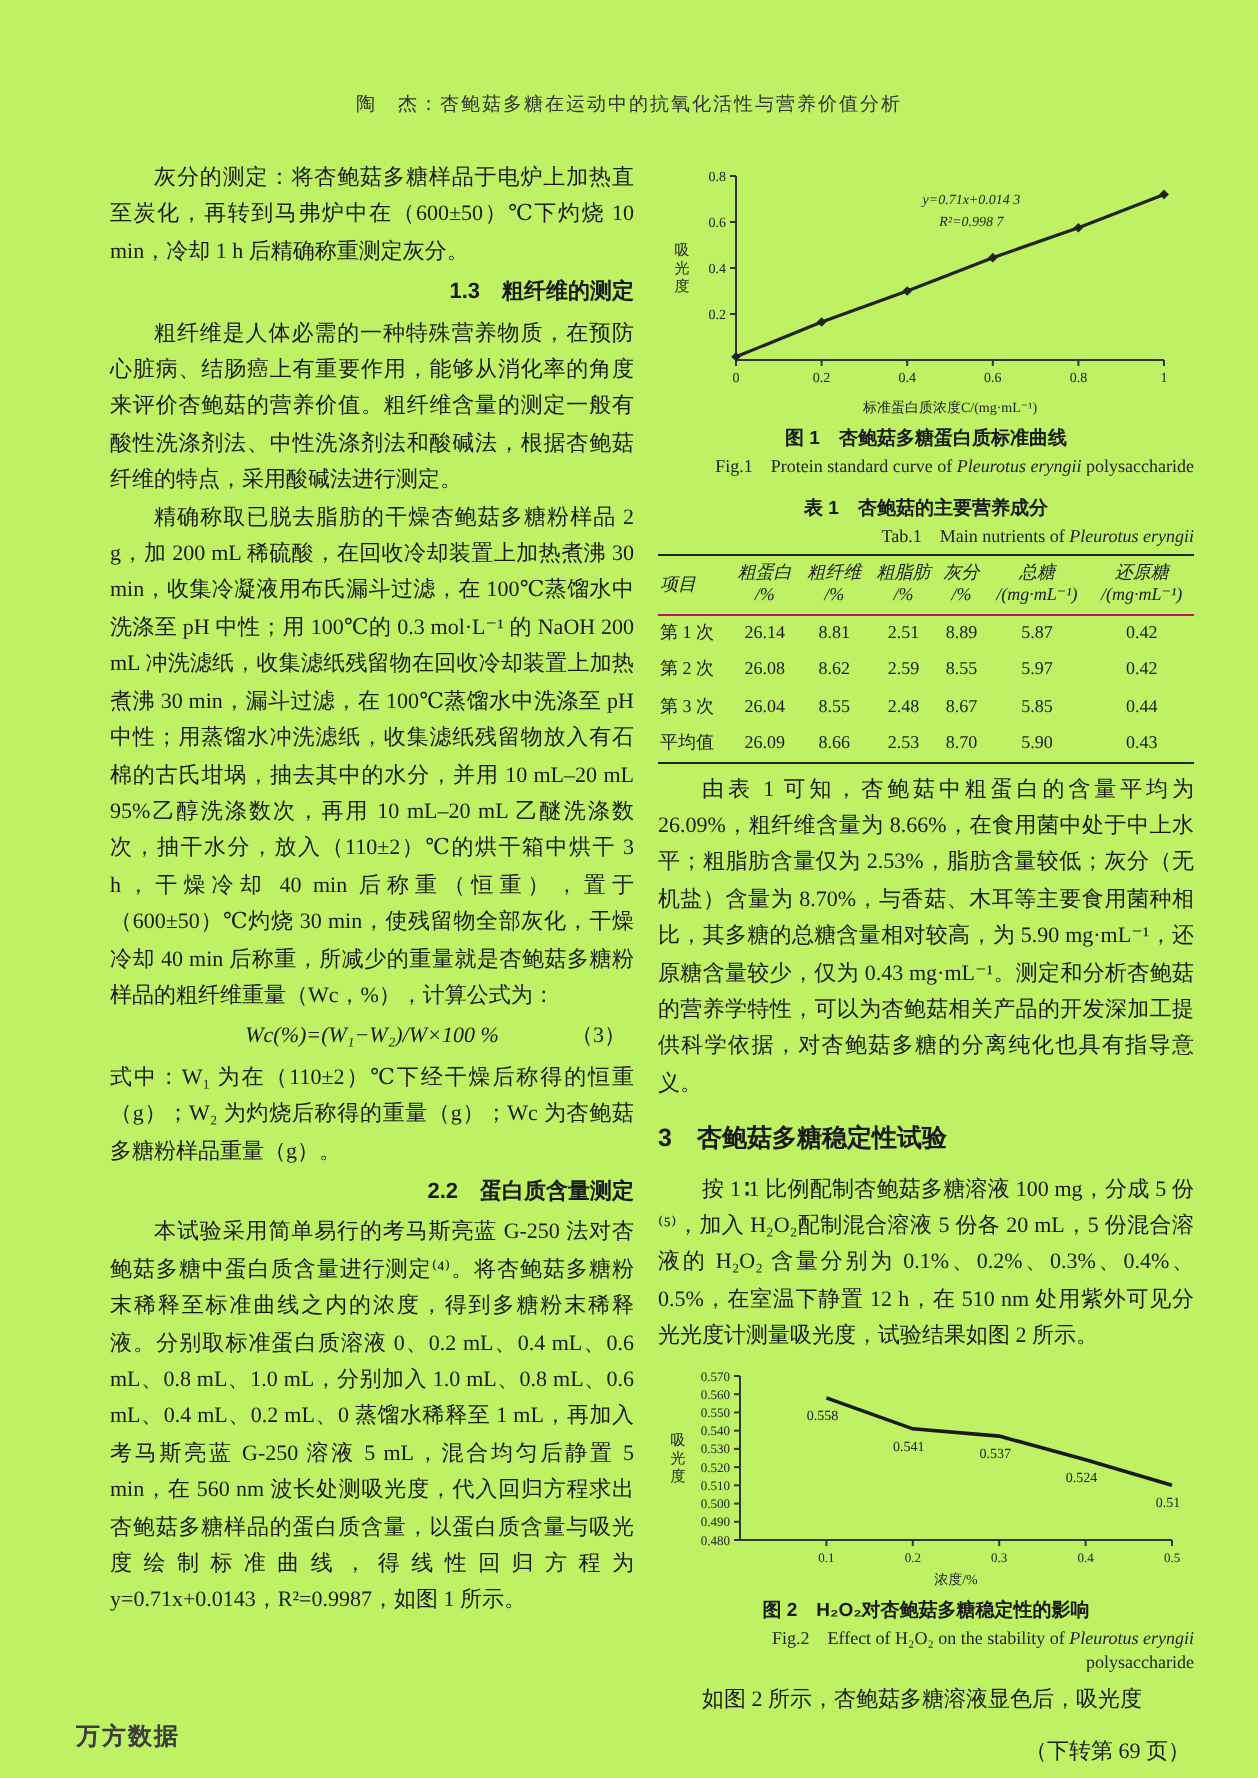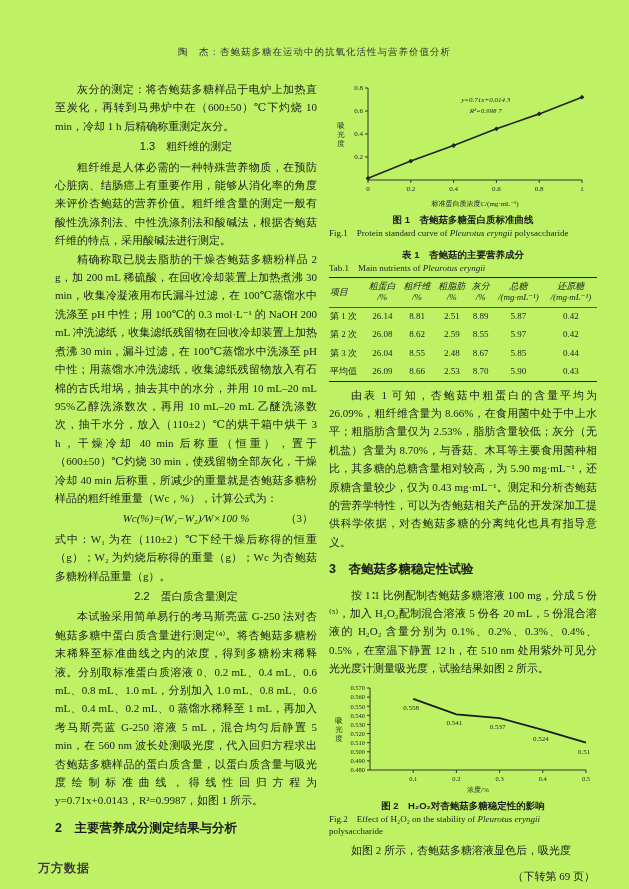--- a/index.html
+++ b/index.html
@@ -10,35 +10,35 @@
   .running-head {
     position:absolute; top:46px; left:0; right:0; text-align:center;
     font-size:9.5px; color:#333; letter-spacing:1px;
   }
   .col { position:absolute; top:80px; font-size:11px; line-height:18.4px; text-align:justify; }
   .col-left  { left:55px; width:262px; }
   .col-right { left:329px; width:268px; }
   p.body { margin:0; text-indent:2em; }
   .subheading {
     font-family:"Liberation Sans","DejaVu Sans",sans-serif;
-    font-size:11px; font-weight:normal; margin:2px 0; text-align:center;
+    font-size:11px; font-weight:bold; margin:2px 0; text-align:right;
   }
   .sectheading {
     font-family:"Liberation Sans","DejaVu Sans",sans-serif;
     font-size:12.5px; font-weight:bold; margin:9px 0 7px; text-align:left;
   }
   .formula-row { position:relative; text-align:center; margin:2px 0; }
   .formula { font-style:italic; }
   .formula-no { position:absolute; right:4px; font-style:normal; }
   figure { margin:0; }
   .figcap-cn, .tabcap-cn {
     text-align:center; font-size:9.5px; font-weight:bold; margin-top:3px;
     font-family:"Liberation Sans","DejaVu Sans",sans-serif; line-height:14px;
   }
-  .figcap-en, .tabcap-en { text-align:left; font-size:9px; line-height:12.5px; color:#222; }
+  .figcap-en, .tabcap-en { text-align:right; font-size:9px; line-height:12.5px; color:#222; }
   .figcap-en i, .tabcap-en i { font-style:italic; }
   table.nutrients {
     width:100%; border-collapse:collapse; font-size:9px; margin-top:3px;
     border-top:1.5px solid #222; border-bottom:1.5px solid #222; line-height:1.25;
   }
   table.nutrients thead tr { border-bottom:1px solid #be185d;font-style:italic; }
   table.nutrients th { font-weight:normal; padding:3px 0; text-align:center; vertical-align:middle; }
   table.nutrients td { padding:3.5px 0; text-align:center; }
   table.nutrients th div { white-space:nowrap; }
   table.nutrients td:first-child, table.nutrients th:first-child { text-align:left; padding-left:1px; }
@@ -62,21 +62,20 @@
     <div class="subheading">1.3　粗纤维的测定</div>
     <p class="body">粗纤维是人体必需的一种特殊营养物质，在预防心脏病、结肠癌上有重要作用，能够从消化率的角度来评价杏鲍菇的营养价值。粗纤维含量的测定一般有酸性洗涤剂法、中性洗涤剂法和酸碱法，根据杏鲍菇纤维的特点，采用酸碱法进行测定。</p>
     <p class="body">精确称取已脱去脂肪的干燥杏鲍菇多糖粉样品 2 g，加 200 mL 稀硫酸，在回收冷却装置上加热煮沸 30 min，收集冷凝液用布氏漏斗过滤，在 100℃蒸馏水中洗涤至 pH 中性；用 100℃的 0.3 mol·L⁻¹ 的 NaOH 200 mL 冲洗滤纸，收集滤纸残留物在回收冷却装置上加热煮沸 30 min，漏斗过滤，在 100℃蒸馏水中洗涤至 pH 中性；用蒸馏水冲洗滤纸，收集滤纸残留物放入有石棉的古氏坩埚，抽去其中的水分，并用 10 mL–20 mL 95%乙醇洗涤数次，再用 10 mL–20 mL 乙醚洗涤数次，抽干水分，放入（110±2）℃的烘干箱中烘干 3 h，干燥冷却 40 min 后称重（恒重），置于（600±50）℃灼烧 30 min，使残留物全部灰化，干燥冷却 40 min 后称重，所减少的重量就是杏鲍菇多糖粉样品的粗纤维重量（Wc，%），计算公式为：</p>
     <div class="formula-row">
       <span class="formula">Wc(%)=(W₁−W₂)/W×100 %</span>
       <span class="formula-no">（3）</span>
     </div>
     <p class="body" style="text-indent:0;">式中：W₁ 为在（110±2）℃下经干燥后称得的恒重（g）；W₂ 为灼烧后称得的重量（g）；Wc 为杏鲍菇多糖粉样品重量（g）。</p>
     <div class="subheading">2.2　蛋白质含量测定</div>
     <p class="body">本试验采用简单易行的考马斯亮蓝 G-250 法对杏鲍菇多糖中蛋白质含量进行测定⁽⁴⁾。将杏鲍菇多糖粉末稀释至标准曲线之内的浓度，得到多糖粉末稀释液。分别取标准蛋白质溶液 0、0.2 mL、0.4 mL、0.6 mL、0.8 mL、1.0 mL，分别加入 1.0 mL、0.8 mL、0.6 mL、0.4 mL、0.2 mL、0 蒸馏水稀释至 1 mL，再加入考马斯亮蓝 G-250 溶液 5 mL，混合均匀后静置 5 min，在 560 nm 波长处测吸光度，代入回归方程求出杏鲍菇多糖样品的蛋白质含量，以蛋白质含量与吸光度绘制标准曲线，得线性回归方程为 y=0.71x+0.0143，R²=0.9987，如图 1 所示。</p>
-    <div class="sectheading">2　主要营养成分测定结果与分析</div>
   </div>
 
   <div class="col col-right">
 
     <figure>
       <svg class="chart" width="262" height="130">
           <line x1="36" y1="8" x2="36" y2="100" stroke="#333" stroke-width="1"></line>
           <line x1="36" y1="100" x2="250" y2="100" stroke="#333" stroke-width="1"></line>
           <line x1="33" y1="77" x2="36" y2="77" stroke="#333" stroke-width="1"></line>
           <text x="31" y="79.3" text-anchor="end" font-size="7">0.2</text>

